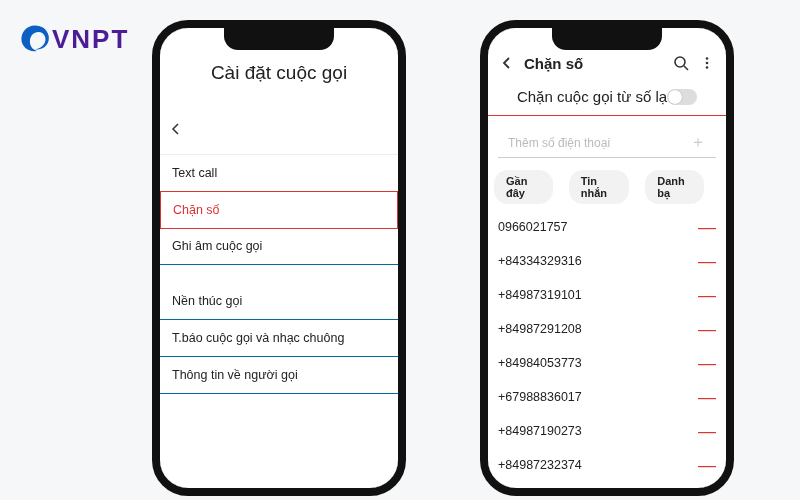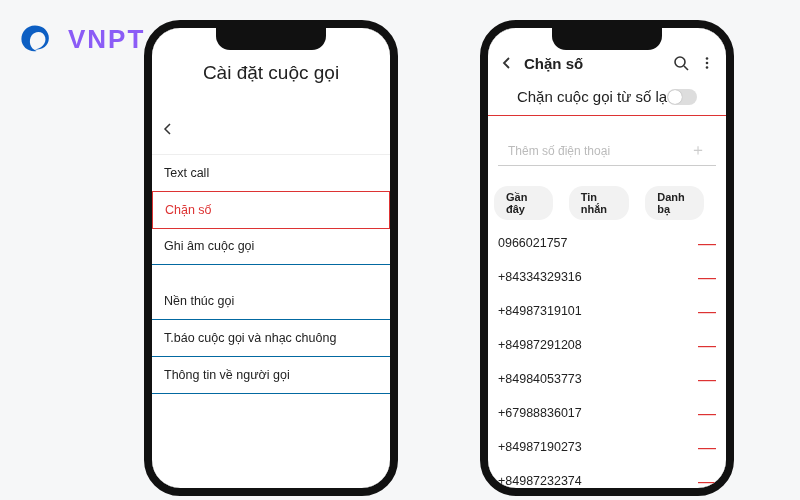--- a/index.html
+++ b/index.html
@@ -1,42 +1,42 @@
 <!DOCTYPE html>
 <html><head>
 <meta charset="utf-8">
 <style>
   html,body{margin:0;padding:0;width:800px;height:500px;background:#f6f7f8;font-family:-apple-system,Helvetica,Arial,sans-serif;overflow:hidden}
   .canvas{position:relative;width:800px;height:500px}
   
-  .logo{position:absolute;top:22px;left:18px;display:flex;align-items:center;gap:16px;color:#8b5cf6;font-weight:800;font-size:26px;letter-spacing:2px}
+  .logo{position:absolute;top:22px;left:18px;display:flex;align-items:center;gap:0;color:#4c1d95;font-weight:800;font-size:26px;letter-spacing:2px}
   .logo svg{display:block}
   
   .phone{position:absolute;width:238px;height:460px;border:8px solid #111;border-radius:36px;background:#fff;overflow:hidden;box-shadow:0 0 0 1px #000 inset}
   .phone .notch{position:absolute;top:-2px;left:50%;transform:translateX(-50%);width:110px;height:24px;background:#111;border-radius:0 0 14px 14px;z-index:5}
-  .phone.left{left:144px;top:20px}
+  .phone.left{left:152px;top:20px}
   .phone.right{left:480px;top:20px}
   
   .screen{position:absolute;inset:0;background:#fff;font-size:13px;color:#222}
   .title{padding:34px 0 14px 0;text-align:center;font-size:19px;font-weight:500}
   .gap{height:30px}
   .back{position:absolute;top:94px;left:10px;font-size:15px;color:#333;line-height:1}
   .row{padding:11px 12px 11px 12px;border-bottom:1px solid #0369a1;font-size:12.5px}
   .row.first{border-top:1px solid #eee}
   .row.sel{border:1px solid #d33;color:#d33;margin:-1px 0}
   
   .hdr{display:flex;align-items:center;gap:8px;padding:26px 10px 8px 10px}
   .hdr .t{font-weight:700;font-size:15px}
   .hdr .sp{flex:1}
   .icon-btn{width:18px;height:18px;display:flex;align-items:center;justify-content:center}
   .toggle-row{display:flex;align-items:center;justify-content:center;padding:8px 10px 10px 10px;font-size:15px}
   .toggle{width:30px;height:16px;border-radius:9px;background:#ddd;position:relative}
   .toggle::after{content:"";position:absolute;top:1px;left:1px;width:14px;height:14px;background:#fff;border-radius:50%;box-shadow:0 0 1px rgba(0,0,0,.4)}
   .redline{height:1px;background:#d33}
-  .addrow{display:flex;align-items:center;padding:16px 10px 4px 10px;color:#bbb;font-size:12px;border-bottom:1px solid #ccc;margin:8px 10px}
+  .addrow{display:flex;align-items:center;padding:16px 10px 4px 10px;color:#bbb;font-size:12px;border-bottom:1px solid #ccc;margin:0 10px}
   .addrow .plus{margin-left:auto;color:#ccc;font-size:16px}
   .chips{display:flex;gap:16px;justify-content:space-between;padding:12px 22px 6px 6px}
   .chip{background:#f2f2f2;border-radius:14px;padding:5px 12px;font-size:11px;font-weight:600}
   .numrow{display:flex;align-items:center;justify-content:space-between;padding:8px 10px;font-size:12.5px}
   .minus{color:#d33;font-size:18px;line-height:1}
 </style>
 </head>
 <body>
 
 <div class="canvas">

